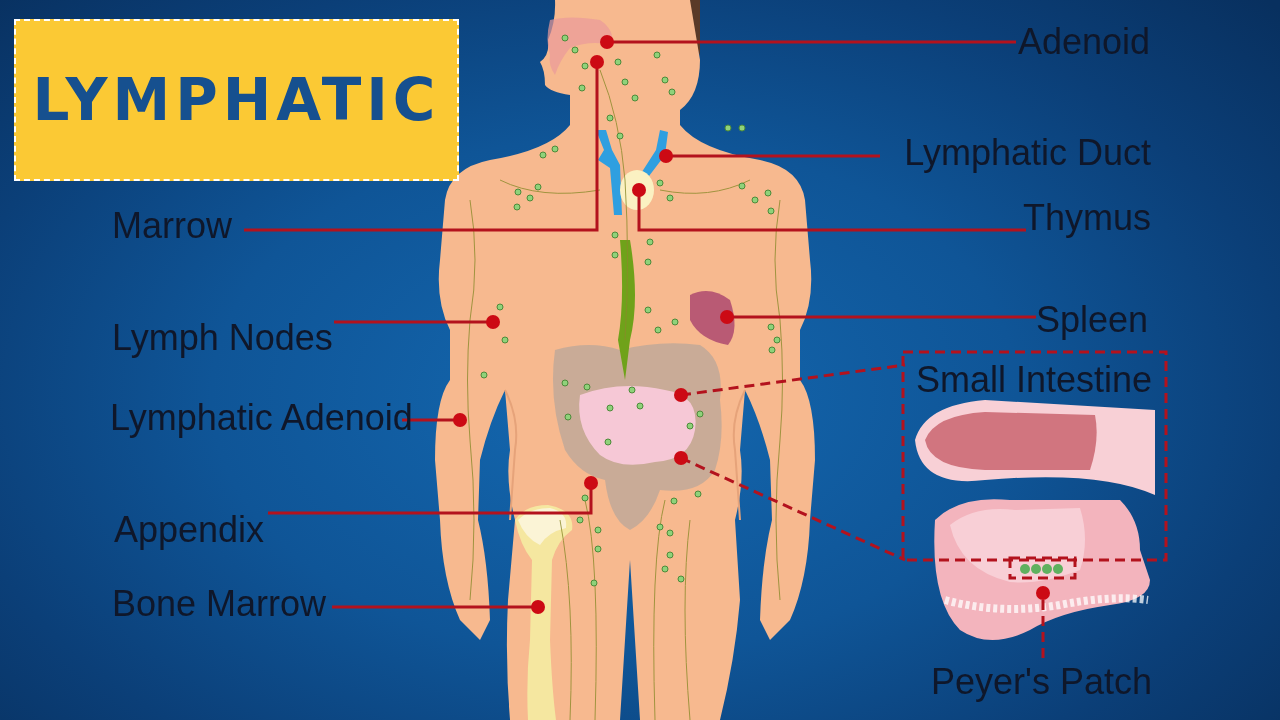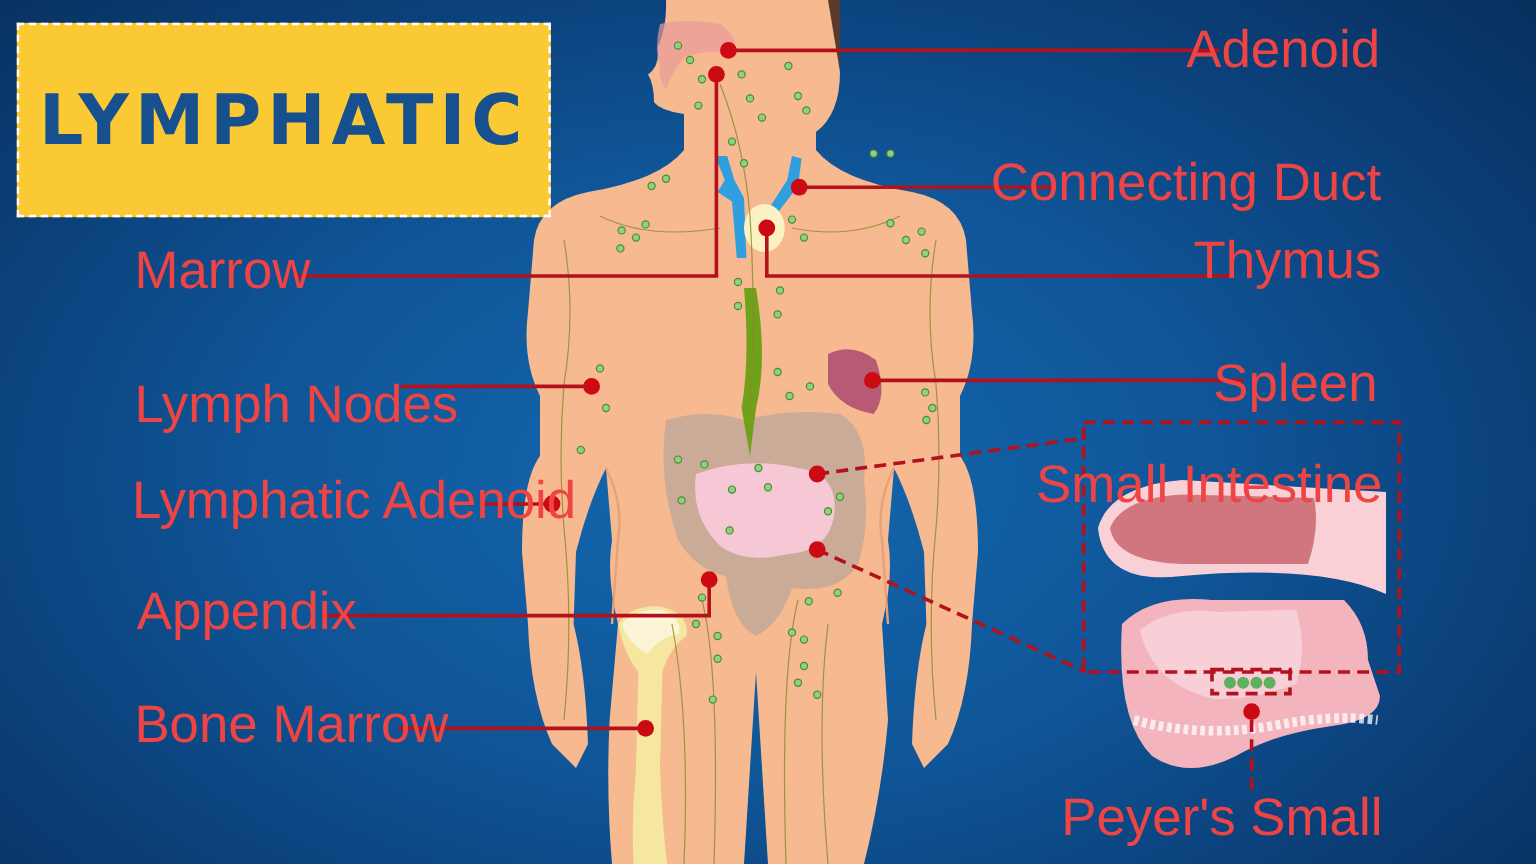--- a/index.html
+++ b/index.html
@@ -2,21 +2,21 @@
 <html><head>
 <meta charset="utf-8">
 <style>
   html,body{margin:0;padding:0;}
   body{width:1280px;height:720px;overflow:hidden;position:relative;
     background:radial-gradient(ellipse 70% 80% at 48% 55%, #1468b0 0%, #0f5597 45%, #0b3f78 75%, #08305f 100%);
     font-family:"Liberation Sans","DejaVu Sans",sans-serif;}
   .title-box{position:absolute;left:14px;top:19px;width:445px;height:162px;background:#fbc934;
     border:2px dashed #ffffff;box-sizing:border-box;display:flex;flex-direction:column;align-items:center;justify-content:center;gap:11px;}
   .title-line{font-family:"DejaVu Sans",sans-serif;font-weight:bold;color:#16508f;font-size:58px;line-height:64px;letter-spacing:5px;}
-  .label{position:absolute;color:#ef4444;font-size:44px;line-height:36px;white-space:nowrap;}
+  .label{position:absolute;color:#0f172a;font-size:36px;line-height:36px;white-space:nowrap;}
   .label.right{text-align:right;}
   #art{position:absolute;left:0;top:0;}
 </style>
 </head>
 <body>
 
 <svg id="art" width="1280" height="720" viewBox="0 0 1280 720">
 
   <g>
 
@@ -169,23 +169,23 @@
 </svg>
 
 <div class="title-box">
   <div class="title-line">LYMPHATIC</div>
 </div>
 
 <div id="labels-left">
     <div class="label left" style="top: 208px; left: 112px;">Marrow</div>
     <div class="label left" style="top: 320px; left: 112px;">Lymph Nodes</div>
     <div class="label left" style="top: 400px; left: 110px;">Lymphatic Adenoid</div>
-    <div class="label left" style="top: 492px; left: 114px;">Appendix</div>
+    <div class="label left" style="top: 512px; left: 114px;">Appendix</div>
     <div class="label left" style="top: 586px; left: 112px;">Bone Marrow</div>
   </div>
 <div id="labels-right">
     <div class="label right" style="top: 24px; right: 130px;">Adenoid</div>
-    <div class="label right" style="top: 135px; right: 129px;">Connecting Duct</div>
+    <div class="label right" style="top: 135px; right: 129px;">Lymphatic Duct</div>
     <div class="label right" style="top: 200px; right: 129px;">Thymus</div>
     <div class="label right" style="top: 302px; right: 132px; text-align: center;">Spleen</div>
-    <div class="label right" style="top: 362px; right: 128px; margin-top: 24px;">Small Intestine</div>
-    <div class="label right" style="top: 664px; right: 128px;">Peyer's Small</div>
+    <div class="label right" style="top: 362px; right: 128px;">Small Intestine</div>
+    <div class="label right" style="top: 664px; right: 128px;">Peyer's Patch</div>
   </div>
 
 </body></html>

